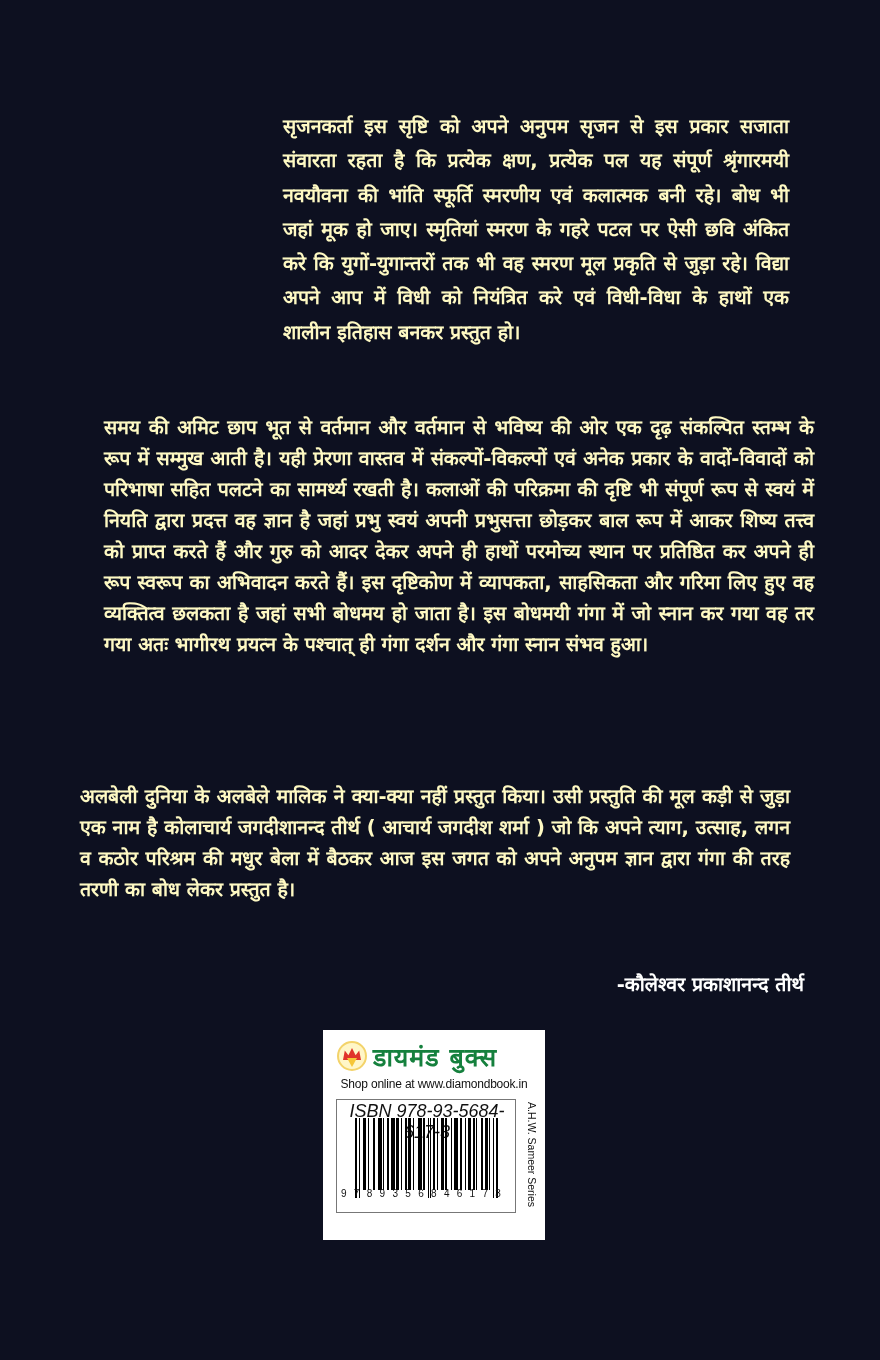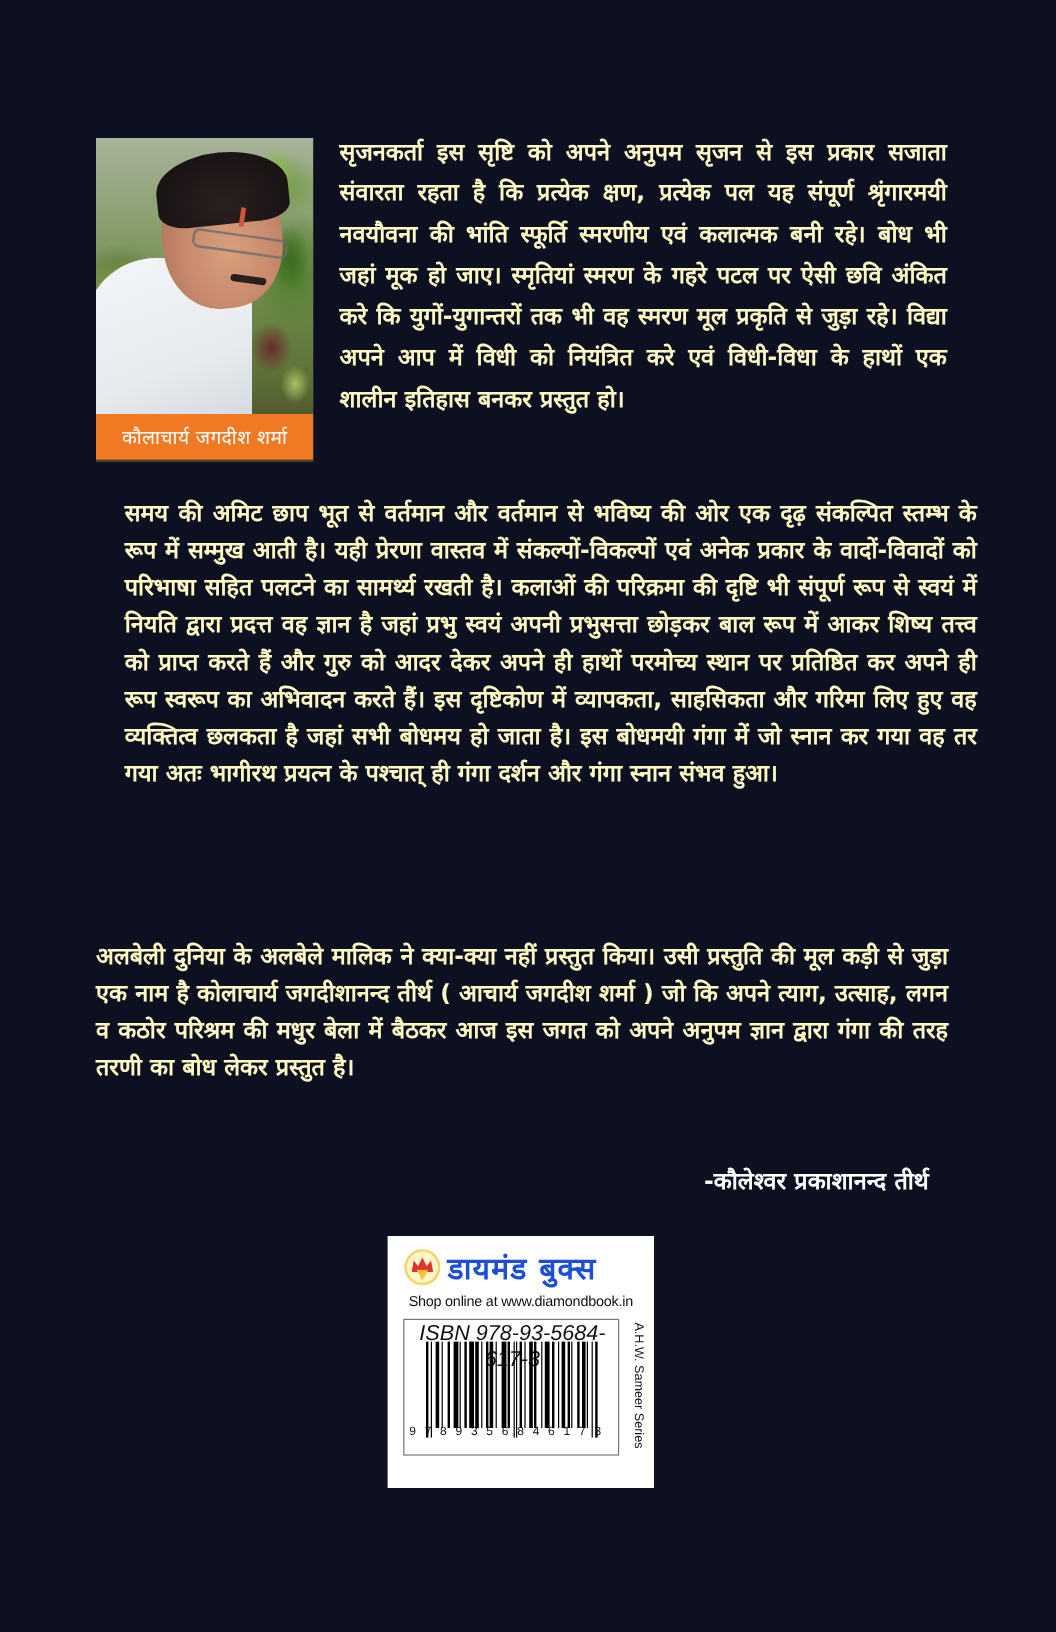--- a/index.html
+++ b/index.html
@@ -74,21 +74,21 @@
     .para {
       position: absolute; color: #fef9c3;
       font-family: "DejaVu Sans", "Liberation Sans", sans-serif;
       font-weight: bold; text-align: justify;
       text-align-last: left;
     }
     .para-1 { left: 283px; top: 110px; width: 506px; font-size: 19.5px; line-height: 34.3px; }
     .para-2 { left: 80px; top: 412px; width: 710px; font-size: 19.5px; line-height: 31px; margin-left: 24px; }
     .para-3 { left: 80px; top: 781px; width: 710px; font-size: 19.5px; line-height: 31px; }
     .signature {
-      position: absolute; right: 106px; top: 970px; font-size: 19.5px; font-weight: bold;
+      position: absolute; right: 76px; top: 970px; font-size: 19.5px; font-weight: bold;
       color: #ffffff; font-family: "DejaVu Sans", "Liberation Sans", sans-serif;
     }
 
     
     .pub-box {
       position: absolute; left: 323px; top: 1030px; width: 222px; height: 210px;
       background: #ffffff; color: #111111;
     }
     .pub-logo-row {
       position: absolute; left: 14px; top: 10px; height: 32px; display: flex; align-items: center; gap: 6px;
@@ -102,21 +102,21 @@
       position: absolute; left: 4px; top: 5px; width: 18px; height: 12px;
       background: #e0332b;
       clip-path: polygon(0 100%, 10% 20%, 30% 60%, 50% 0, 70% 60%, 90% 20%, 100% 100%);
     }
     .logo-mark .gem {
       position: absolute; left: 8px; top: 15px; width: 10px; height: 9px;
       background: #f6c637;
       clip-path: polygon(0 0, 100% 0, 50% 100%);
     }
     .logo-text {
-      color: #1d4ed8; font-weight: bold; font-size: 25px; letter-spacing: 1px;
+      color: #15803d; font-weight: bold; font-size: 25px; letter-spacing: 1px;
       font-family: "DejaVu Sans", "Liberation Sans", sans-serif;
     }
     .pub-url {
       position: absolute; left: 0; top: 47px; width: 222px; text-align: center;
       font-family: "Liberation Sans", sans-serif; font-size: 12px; color: #111111;
       letter-spacing: -0.2px;
     }
     .barcode-frame {
       position: absolute; left: 13px; top: 69px; width: 180px; height: 114px;
       border: 1px solid #777777; background: #ffffff;
@@ -142,32 +142,20 @@
       writing-mode: vertical-rl;
       font-family: "Liberation Sans", sans-serif; font-size: 10.5px; color: #111111;
       white-space: nowrap;
     }
   </style>
 </head>
 <body>
 
 <div class="cover">
 
-  <div class="photo">
-    <div class="bg-garden"></div>
-    <div class="hedge"></div>
-    <div class="leaves"></div>
-    <div class="shirt"></div>
-    <div class="head"></div>
-    <div class="hair"></div>
-    <div class="tilak"></div>
-    <div class="glasses"></div>
-    <div class="mustache"></div>
-    <div class="name-banner">कौलाचार्य जगदीश शर्मा</div>
-  </div>
 
   <p class="para para-1">सृजनकर्ता इस सृष्टि को अपने अनुपम सृजन से इस प्रकार सजाता संवारता रहता है कि प्रत्येक क्षण, प्रत्येक पल यह संपूर्ण  श्रृंगारमयी नवयौवना की भांति स्फूर्ति स्मरणीय एवं कलात्मक बनी रहे। बोध भी जहां मूक हो जाए। स्मृतियां स्मरण के गहरे पटल पर ऐसी छवि अंकित करे कि युगों-युगान्तरों तक भी वह स्मरण मूल प्रकृति से जुड़ा रहे। विद्या अपने आप में विधी को नियंत्रित करे एवं विधी-विधा के हाथों एक शालीन इतिहास बनकर प्रस्तुत हो।</p>
   <p class="para para-2">समय की अमिट छाप भूत से वर्तमान और वर्तमान से भविष्य की ओर एक दृढ़ संकल्पित स्तम्भ के रूप में सम्मुख आती है। यही प्रेरणा वास्तव में संकल्पों-विकल्पों एवं अनेक प्रकार के वादों-विवादों को परिभाषा सहित पलटने का सामर्थ्य रखती है। कलाओं की परिक्रमा की दृष्टि भी संपूर्ण रूप से स्वयं में नियति द्वारा प्रदत्त वह ज्ञान है जहां प्रभु स्वयं अपनी प्रभुसत्ता छोड़कर बाल रूप में आकर शिष्य तत्त्व को प्राप्त करते हैं और गुरु को आदर देकर अपने ही हाथों परमोच्य स्थान पर प्रतिष्ठित कर अपने ही रूप स्वरूप का अभिवादन करते हैं। इस दृष्टिकोण में व्यापकता, साहसिकता और गरिमा लिए हुए वह व्यक्तित्व छलकता है जहां सभी बोधमय हो जाता है। इस बोधमयी गंगा में जो स्नान कर गया वह तर गया अतः भागीरथ प्रयत्न के पश्चात् ही गंगा दर्शन और गंगा स्नान संभव हुआ।</p>
   <p class="para para-3">अलबेली दुनिया के अलबेले मालिक ने क्या-क्या नहीं प्रस्तुत किया। उसी प्रस्तुति की मूल कड़ी से जुड़ा एक नाम है कोलाचार्य जगदीशानन्द तीर्थ ( आचार्य जगदीश शर्मा ) जो कि अपने त्याग, उत्साह, लगन व कठोर परिश्रम की मधुर बेला में बैठकर आज इस जगत को अपने अनुपम ज्ञान द्वारा गंगा की तरह तरणी का बोध लेकर प्रस्तुत है।</p>
 
   <div class="signature">-कौलेश्वर प्रकाशानन्द तीर्थ</div>
 
   <div class="pub-box">
     <div class="pub-logo-row">
       <div class="logo-mark">

